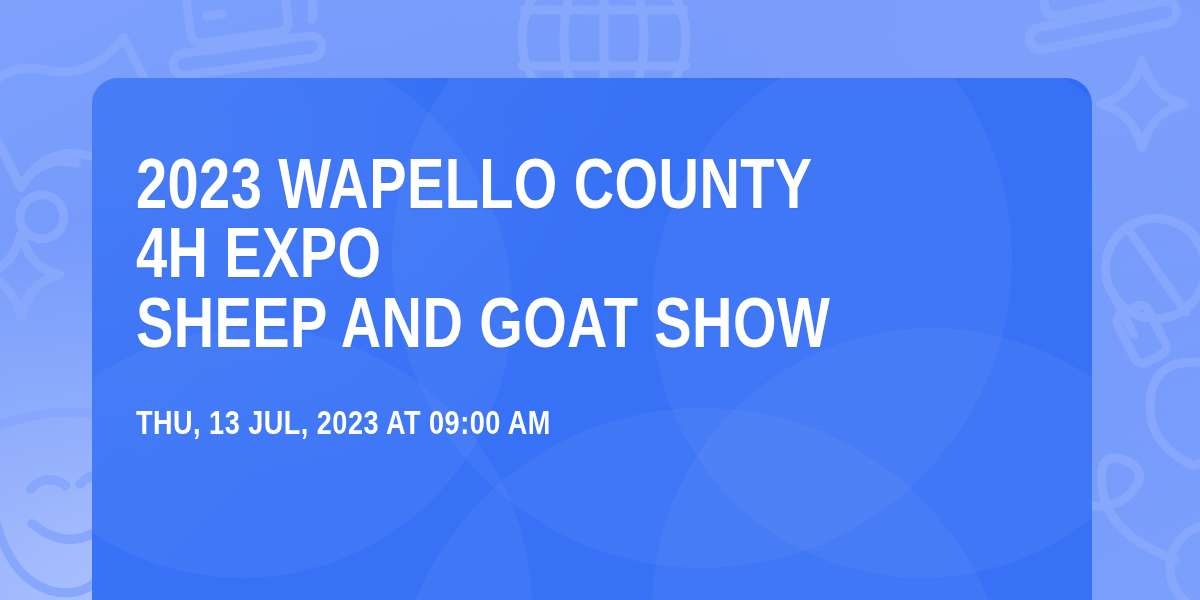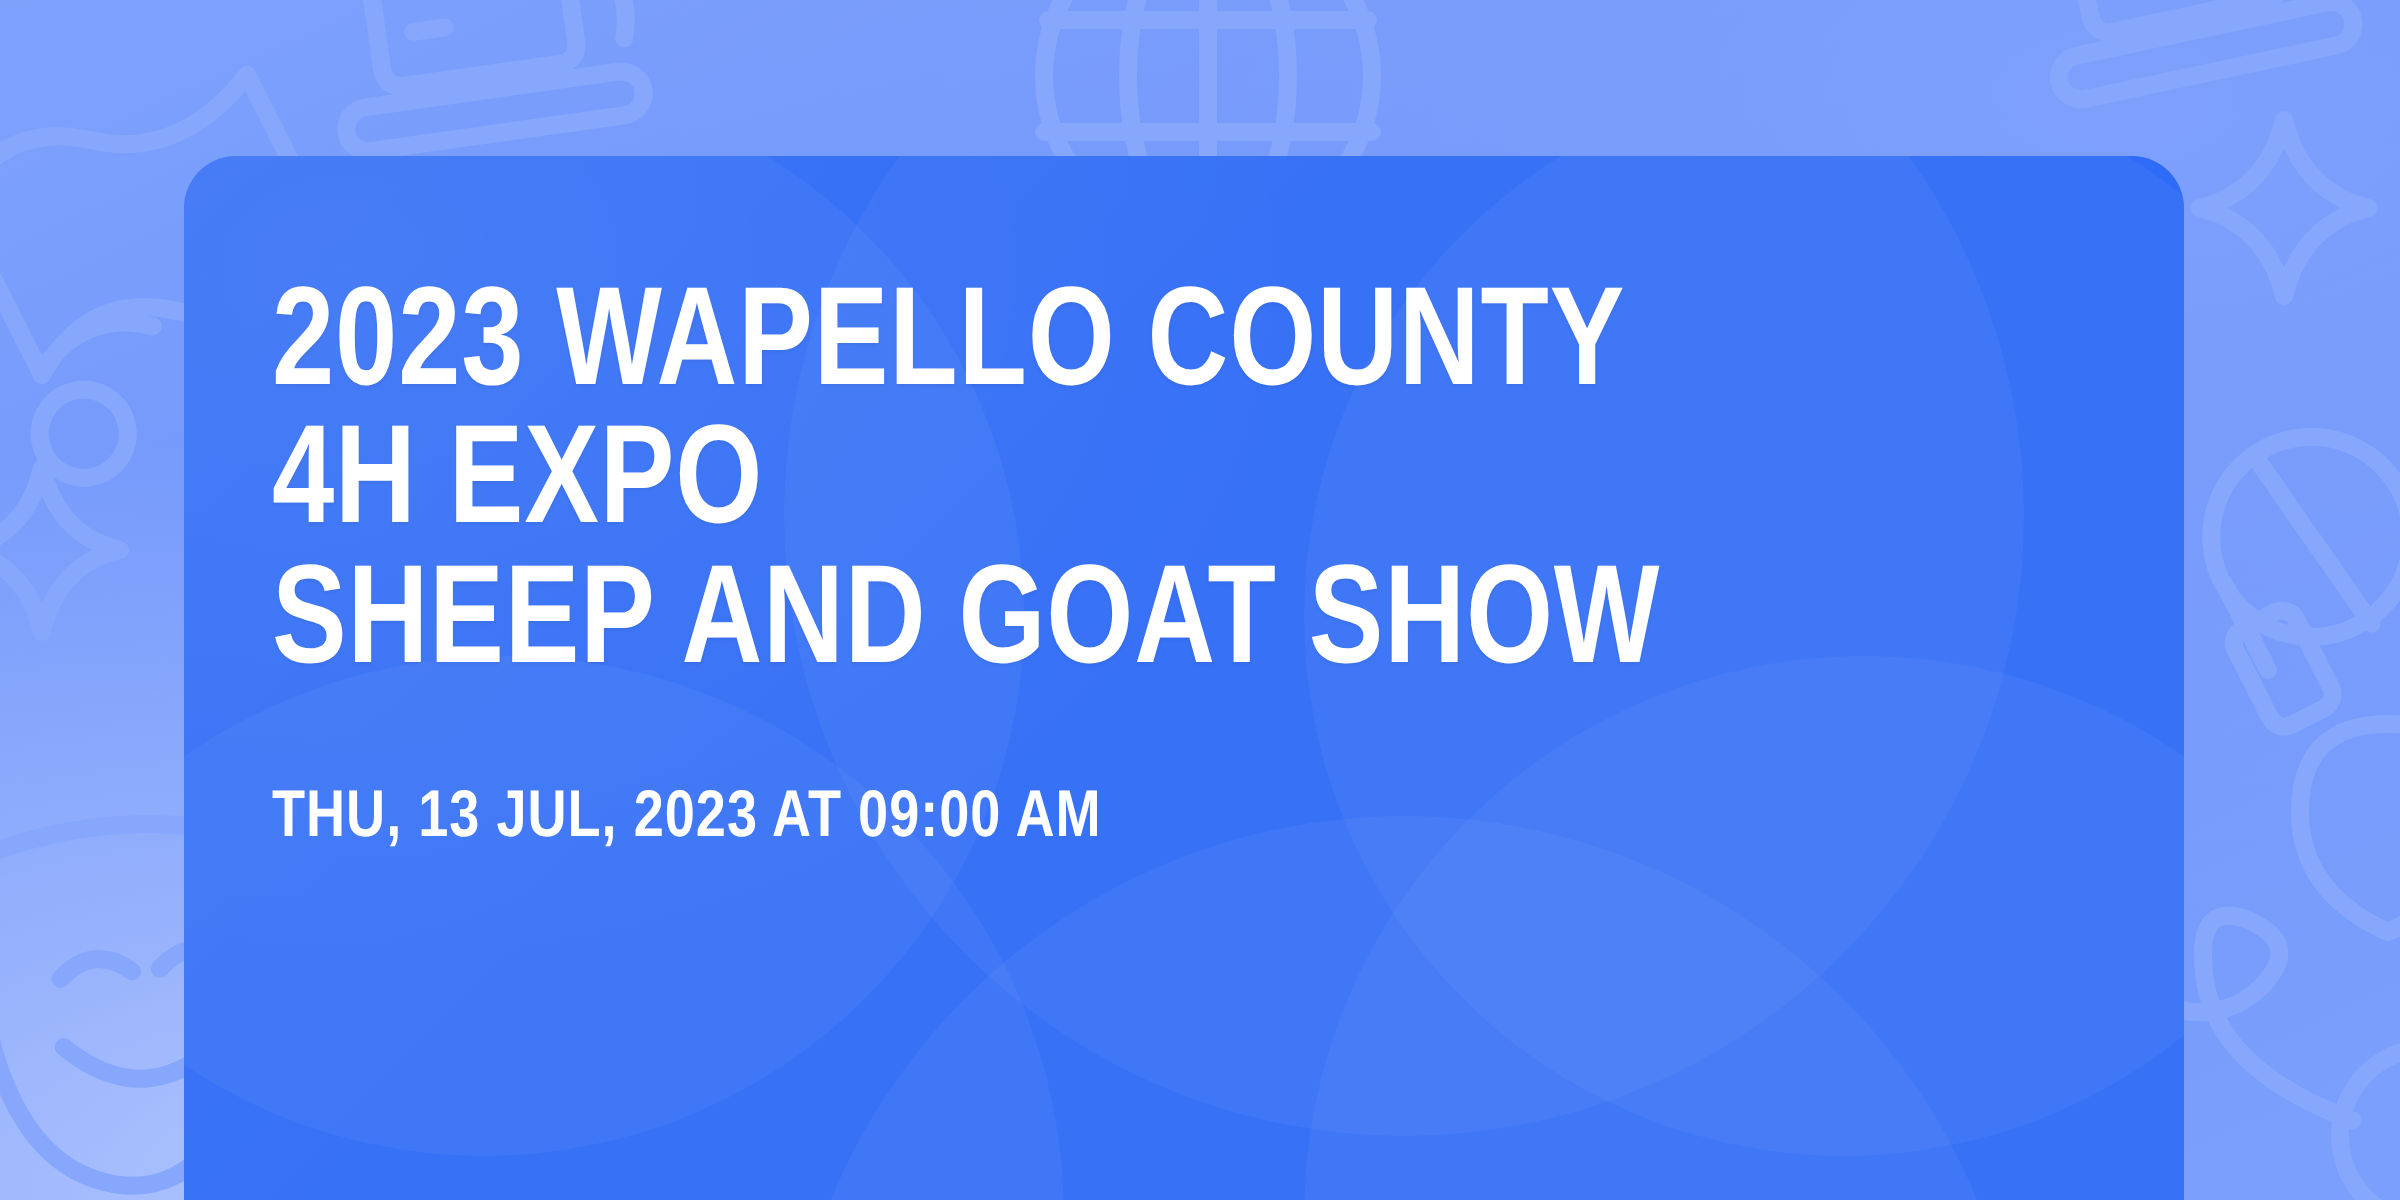--- a/index.html
+++ b/index.html
@@ -67,21 +67,21 @@
     inset: 0;
     background:
       radial-gradient(90% 120% at 8% 10%, rgba(255,255,255,0.055) 0%, rgba(255,255,255,0) 55%),
       linear-gradient(135deg, rgba(255,255,255,0.035) 0%, rgba(255,255,255,0) 40%);
   }
 
   
   .card-content {
     position: absolute;
     left: 44px;
-    top: 56px;
+    top: 72px;
     right: 40px;
   }
 
   .event-title {
     margin: 0;
     color: #ffffff;
     font-family: "Liberation Sans Narrow", "Liberation Sans", sans-serif;
     font-weight: 700;
     font-size: 70px;
     line-height: 0.99;

